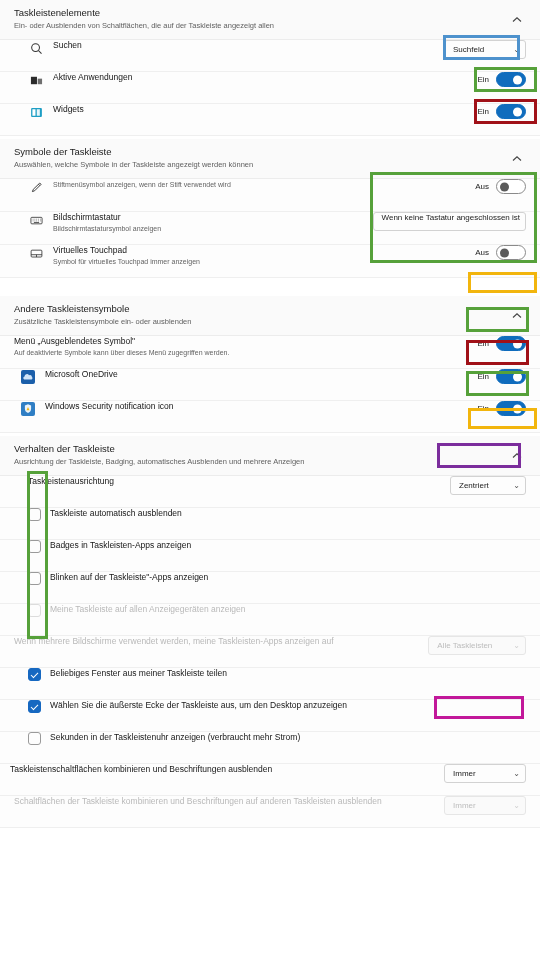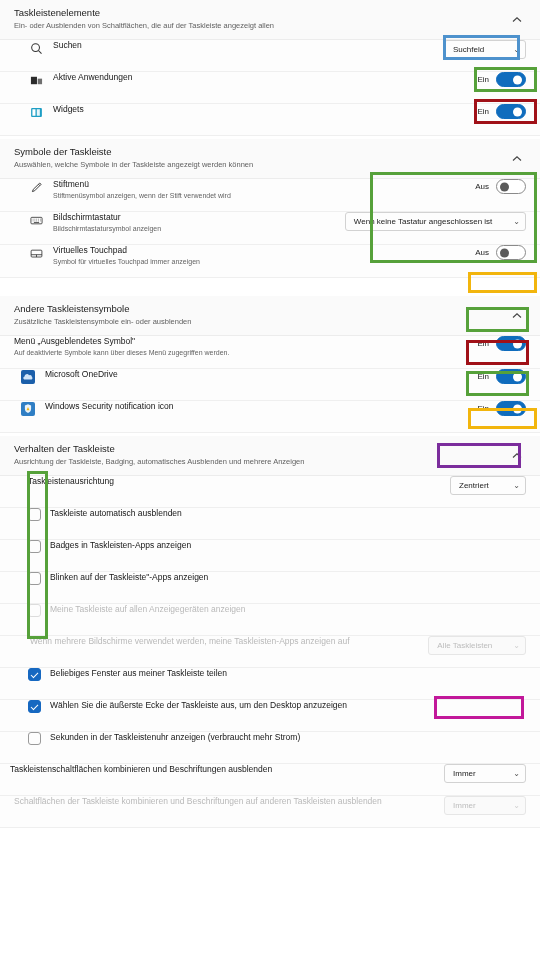--- a/index.html
+++ b/index.html
@@ -67,21 +67,21 @@
   
   .dd {
     height: 19px; min-width: 86px;
     border: 1px solid #d2d2d2; border-radius: 3px;
     background: #fdfdfd;
     display: flex; align-items: center; justify-content: space-between;
     padding: 0 5px 0 8px; gap: 21px;
     font-size: 8px; color: #1b1b1b; white-space: nowrap;
   }
   .dd .cv { font-size: 8px; color: #555; line-height: 1; }
-  .dd.wide { min-width: 152px; }
+  .dd.wide { min-width: 152px; flex-direction: column; }
   .dd.disabled { color: #bcbcbc; border-color: #e6e6e6; background: #fafafa; }
   .dd.disabled .cv { color: #cfcfcf; }
 
   
   .cb {
     width: 13px; height: 13px; border-radius: 3px;
     border: 1px solid #9a9a9a; background: #fdfdfd;
     flex: 0 0 13px; margin-right: 9px;
     display: flex; align-items: center; justify-content: center;
   }
@@ -182,21 +182,20 @@
     </div>
 
     <div class="row tall">
       <div class="row-ico">
         <svg width="13" height="13" viewBox="0 0 14 14" fill="none" stroke="currentColor" stroke-width="1">
             <path d="M10.5 2.2 L11.9 3.6 L5 10.5 L2.6 11.4 L3.5 9z"></path>
             <path d="M9.2 3.5 L10.6 4.9"></path>
           </svg>
       </div>
       <div class="row-text">
-        <div class="row-label">Stiftmenü</div>
         <div class="row-sub">Stiftmenüsymbol anzeigen, wenn der Stift verwendet wird</div>
       </div>
       <div class="row-right">
         <span class="tog-state">Aus</span>
         <div class="toggle off">
             <span class="knob"></span>
           </div>
       </div>
     </div>
 
@@ -341,21 +340,21 @@
         </div>
     </div>
 
     <div class="row disabled" style="padding-left:28px">
       <span class="cb dim"></span>
       <div class="row-text">
           <div class="row-label">Meine Taskleiste auf allen Anzeigegeräten anzeigen</div>
         </div>
     </div>
 
-    <div class="row disabled" style="padding-left:30px">
+    <div class="row disabled" style="padding-left:14px">
       <div class="row-text">
           <div class="row-label">Wenn mehrere Bildschirme verwendet werden, meine Taskleisten-Apps anzeigen auf</div>
         </div>
       <div class="row-right">
         <div class="dd disabled" style="min-width:82px">
           <span>Alle Taskleisten</span>
           <span class="cv">⌄</span>
         </div>
       </div>
     </div>

